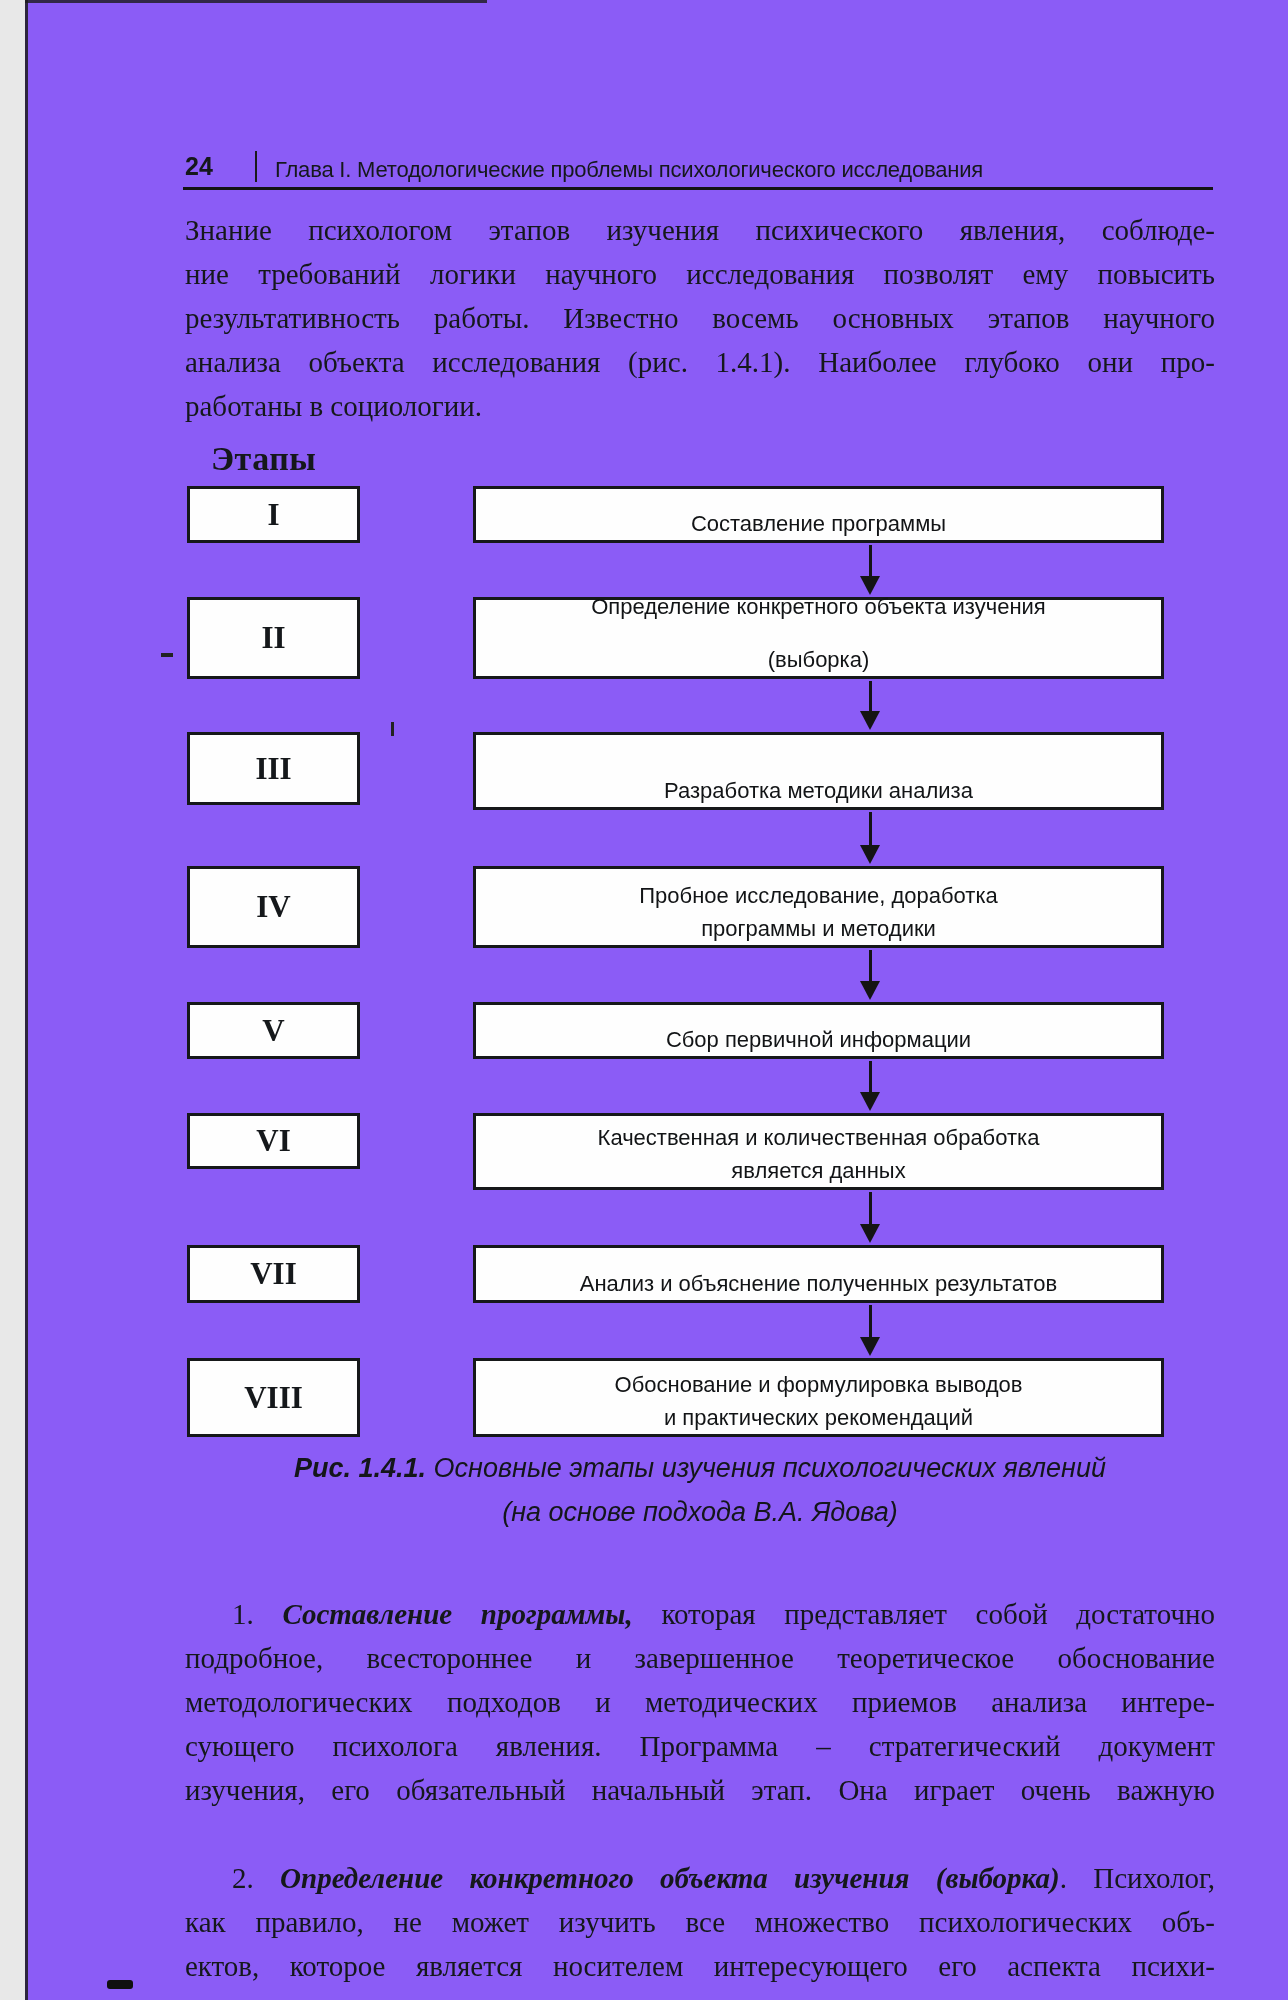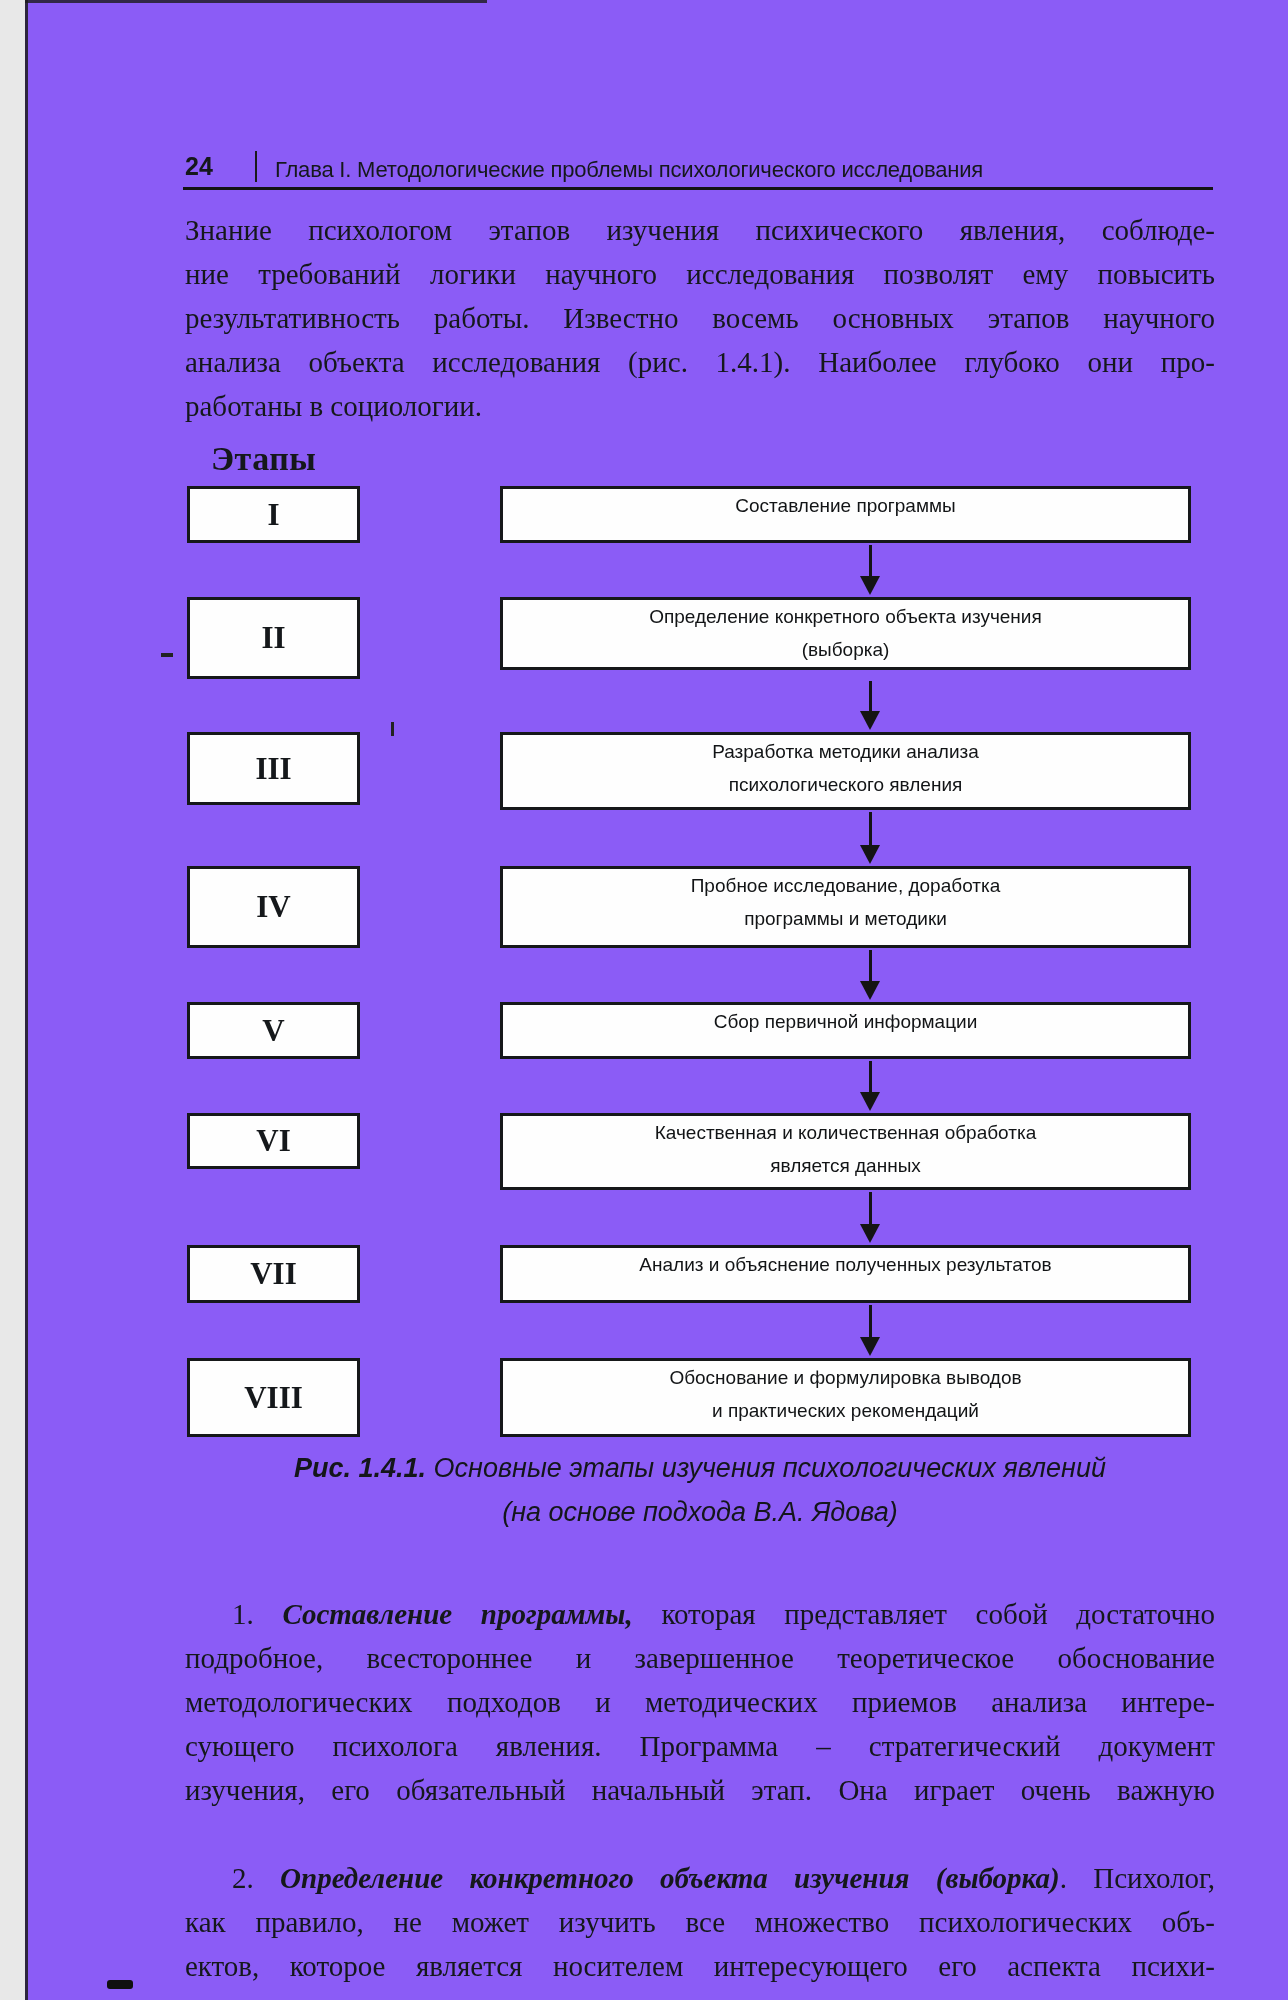--- a/index.html
+++ b/index.html
@@ -27,24 +27,24 @@
   .s-bi{font-weight:bold;font-style:italic;}
   
   .diagram-title{position:absolute;left:186px;top:440px;font-size:34px;font-weight:bold;letter-spacing:0.5px;}
   .stage-num-box{
     position:absolute;left:162px;width:173px;
     border:3px solid #16181a;box-sizing:border-box;background:#fefefe;
     display:flex;align-items:center;justify-content:center;
     font-weight:bold;font-size:31px;
   }
   .step-box{
-    position:absolute;left:475px;width:691px;
+    position:absolute;left:448px;width:691px;
     border:3px solid #16181a;box-sizing:border-box;background:#fefefe;
-    font-family:"Liberation Sans",sans-serif;font-size:19px;line-height:33px;
-    display:flex;flex-direction:column;justify-content:flex-start;
+    font-family:"Liberation Sans",sans-serif;font-size:22px;line-height:33px;
+    display:flex;flex-direction:column;justify-content:flex-end;
     text-align:center;color:#121416;
   }
   .arrow-line{position:absolute;left:844px;width:3px;background:#141414;}
   .arrow-head{position:absolute;left:835px;width:0;height:0;
     border-left:10px solid transparent;border-right:10px solid transparent;border-top:19px solid #141414;}
   
   #caption{
     position:absolute;left:160px;top:1446px;width:1030px;
     text-align:center;font-family:"Liberation Sans",sans-serif;
     font-style:italic;font-size:27px;line-height:44px;color:#14161a;
@@ -82,32 +82,31 @@
         <span>I</span>
       </div>
       <div class="step-box" style="top: 486px; height: 57px;">
         <div class="step-line">Составление программы</div>
       </div>
       <div class="arrow-line" style="top: 545px; height: 33px;"></div>
       <div class="arrow-head" style="top: 576px;"></div>
       <div class="stage-num-box" style="top: 597px; height: 82px;">
         <span>II</span>
       </div>
-      <div class="step-box" style="top: 597px; height: 73px;">
+      <div class="step-box" style="top: 597px; height: 82px; gap: 20px;">
         <div class="step-line">Определение конкретного объекта изучения</div>
         <div class="step-line">(выборка)</div>
       </div>
       <div class="arrow-line" style="top: 681px; height: 32px;"></div>
       <div class="arrow-head" style="top: 711px;"></div>
       <div class="stage-num-box" style="top: 732px; height: 73px;">
         <span>III</span>
       </div>
       <div class="step-box" style="top: 732px; height: 78px;">
         <div class="step-line">Разработка методики анализа</div>
-        <div class="step-line">психологического явления</div>
       </div>
       <div class="arrow-line" style="top: 812px; height: 35px;"></div>
       <div class="arrow-head" style="top: 845px;"></div>
       <div class="stage-num-box" style="top: 866px; height: 82px;">
         <span>IV</span>
       </div>
       <div class="step-box" style="top: 866px; height: 82px;">
         <div class="step-line">Пробное исследование, доработка</div>
         <div class="step-line">программы и методики</div>
       </div>

